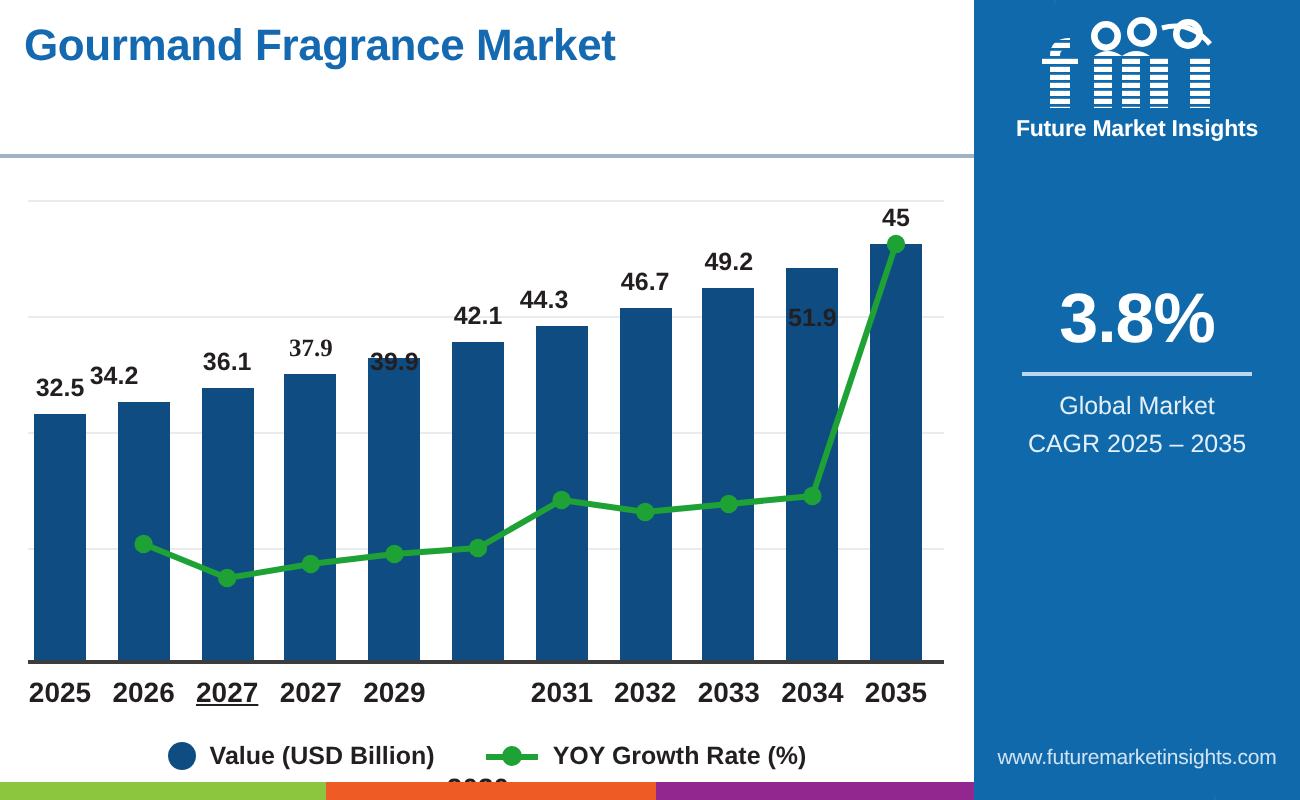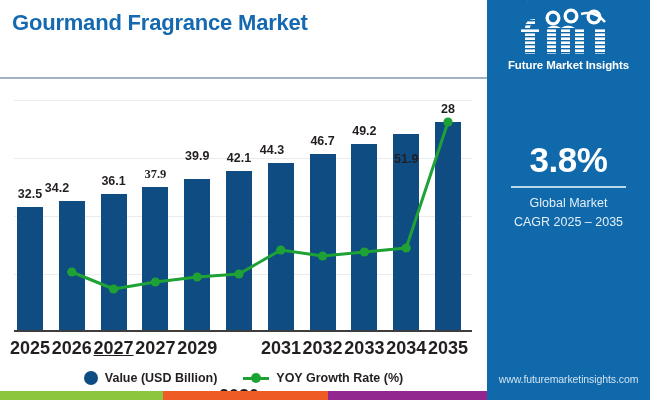--- a/index.html
+++ b/index.html
@@ -34,21 +34,21 @@
 
   .bar{
     position:absolute;bottom:4px;width:26px;background:#0f4c82;
   }
   .barvalue{
     position:absolute;text-align:center;width:54px;
     font-size:12.5px;font-weight:bold;color:#231f20;
   }
   .xlabel{
     position:absolute;text-align:center;width:54px;top:338px;
-    font-size:18px;font-weight:bold;color:#231f20;
+    font-size:14px;font-weight:bold;color:#231f20;
   }
   .xlabels{position:absolute;left:0;top:0;width:487px;height:400px;}
 
   .linelayer{position:absolute;left:0;top:86px;width:487px;height:248px;}
 
   
   .legend{
     position:absolute;left:0;top:367px;width:487px;height:22px;
     display:flex;align-items:center;justify-content:center;gap:26px;
   }
@@ -125,33 +125,33 @@
         <div class="gridline" style="top: 188px;"></div>
         <div class="bar" style="left: 17px; height: 122.661px; background: rgb(15, 76, 130);"></div>
         <div class="barvalue" style="left: 3px; top: 101.339px;">32.5</div>
         <div class="bar" style="left: 58.8px; height: 129.077px; background: rgb(15, 76, 130);"></div>
         <div class="barvalue" style="left: 30px; top: 94.9226px;">34.2</div>
         <div class="bar" style="left: 100.6px; height: 136.248px; background: rgb(15, 76, 130);"></div>
         <div class="barvalue" style="left: 86.6px; top: 87.7516px;">36.1</div>
         <div class="bar" style="left: 142.4px; height: 143.042px; background: rgb(15, 76, 130);"></div>
         <div class="barvalue" style="left: 128.4px; top: 80.9581px; font-family: Liberation Serif, serif;">37.9</div>
         <div class="bar" style="left: 184.2px; height: 150.59px; background: rgb(15, 76, 130);"></div>
-        <div class="barvalue" style="left: 170.2px; top: 63px;">39.9</div>
+        <div class="barvalue" style="left: 170.2px; top: 88px;">39.9</div>
         <div class="bar" style="left: 226px; height: 158.894px; background: rgb(15, 76, 130);"></div>
         <div class="barvalue" style="left: 212px; top: 65.1065px;">42.1</div>
         <div class="bar" style="left: 267.8px; height: 167.197px; background: rgb(15, 76, 130);"></div>
         <div class="barvalue" style="left: 245px; top: 56.8032px;">44.3</div>
         <div class="bar" style="left: 309.6px; height: 176.255px; background: rgb(15, 76, 130);"></div>
         <div class="barvalue" style="left: 295.6px; top: 47.7452px;">46.7</div>
         <div class="bar" style="left: 351.4px; height: 185.69px; background: rgb(15, 76, 130);"></div>
         <div class="barvalue" style="left: 337.4px; top: 38.3097px;">49.2</div>
         <div class="bar" style="left: 393.2px; height: 195.881px; background: rgb(15, 76, 130);"></div>
         <div class="barvalue" style="left: 379.2px; top: 28.1194px; margin-top: 38px;">51.9</div>
         <div class="bar" style="left: 435px; height: 207.581px; background: rgb(15, 76, 130);"></div>
-        <div class="barvalue" style="left: 421px; top: 16.4194px;">28</div>
+        <div class="barvalue" style="left: 421px; top: 16.4194px;">45</div>
         <div class="axisline"></div>
       </div>
     <div class="linelayer" id="linelayer"><svg width="487" height="248">
           <polyline points="71.8,186 113.6,203 155.39999999999998,196 197.2,191 239,188 280.79999999999995,164 322.59999999999997,170 364.4,166 406.2,162 448,36" fill="none" stroke="#1fa235" stroke-width="3" stroke-linejoin="round" stroke-linecap="round"></polyline>
           <circle cx="71.8" cy="186" r="4.6" fill="#1fa235"></circle>
           <circle cx="113.6" cy="203" r="4.6" fill="#1fa235"></circle>
           <circle cx="155.39999999999998" cy="196" r="4.6" fill="#1fa235"></circle>
           <circle cx="197.2" cy="191" r="4.6" fill="#1fa235"></circle>
           <circle cx="239" cy="188" r="4.6" fill="#1fa235"></circle>
           <circle cx="280.79999999999995" cy="164" r="4.6" fill="#1fa235"></circle>

